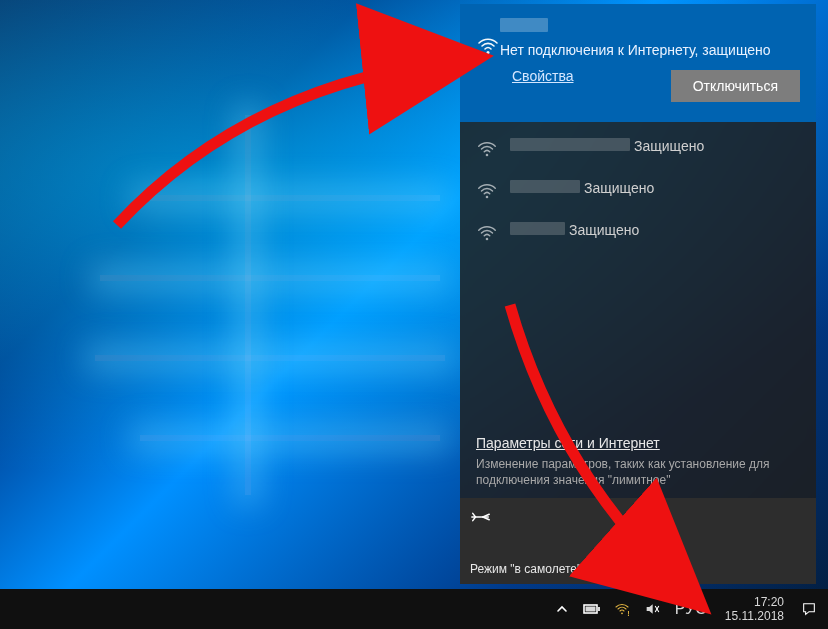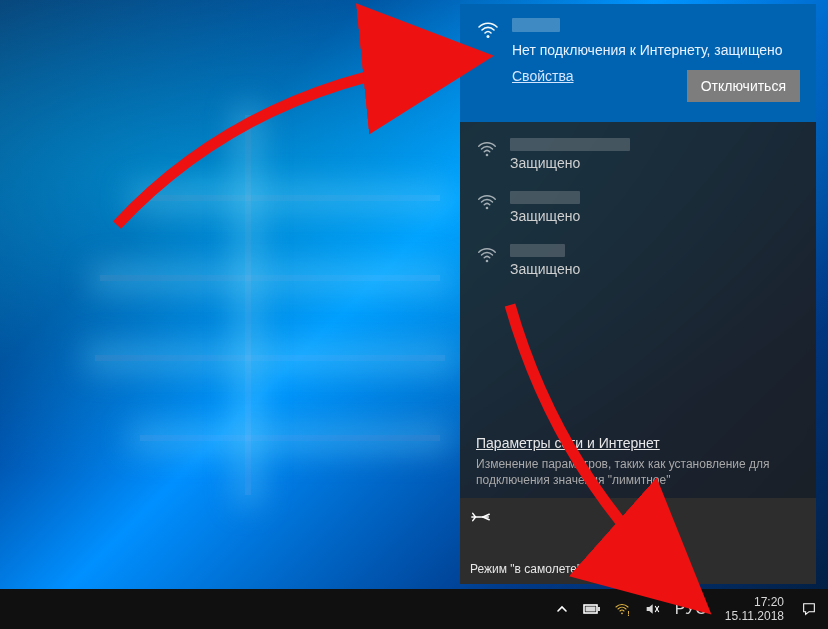--- a/index.html
+++ b/index.html
@@ -34,37 +34,37 @@
     backdrop-filter: blur(4px);
     display: flex;
     flex-direction: column;
     overflow: hidden;
   }
 
   .current {
     background: #0063b1;
     padding: 14px 16px 20px 16px;
   }
-  .net-row { display:flex; align-items:flex-start; gap:12px; }
+  .net-row { display:flex; align-items:flex-end; }
   .wifi-icon-big { width:24px; height:24px; flex:0 0 24px; opacity:.95; }
   .ssid { font-size:14px; color:#fff; }
   .ssid.redacted { background:rgba(255,255,255,.25); width:48px; height:14px; display:inline-block; border-radius:1px; }
   .status-line { font-size:14px; margin-top:6px; color:#e9f2ff; }
   .props { display:inline-block; margin:10px 0 0 36px; font-size:14px; color:#d4e6ff; text-decoration:underline; cursor:pointer; }
   .disconnect {
     float:right; margin-top:12px;
     background:#7d7d7d; color:#fff;
     border:none; font-size:14px;
-    padding:8px 14px; cursor:pointer;
+    padding:8px 22px; cursor:pointer;
   }
 
   .list { flex:1; overflow:hidden; padding-top:6px; }
   .net-item { display:flex; align-items:flex-start; gap:12px; padding:10px 16px; cursor:pointer; }
   .wifi-icon-sm { width:22px; height:22px; flex:0 0 22px; opacity:.6; }
-  .net-item .info { display:flex; flex-direction:column; gap:4px; }
+  .net-item .info { display:flex; flex-direction:row; gap:4px; }
   .net-item .name.redacted { background:rgba(200,200,200,.25); height:13px; border-radius:1px; display:inline-block; }
   .net-item .sec { font-size:14px; color:#d0d0d0; }
 
   .settings-block { padding:8px 16px 10px; }
   .settings-link { font-size:14px; text-decoration:underline; color:#e7e7e7; cursor:pointer; }
   .settings-desc { font-size:12px; color:#a8a8a8; margin-top:4px; line-height:1.35; }
 
   .tiles { display:flex; }
   .tile {
     flex:1; height:86px; padding:8px 10px;

